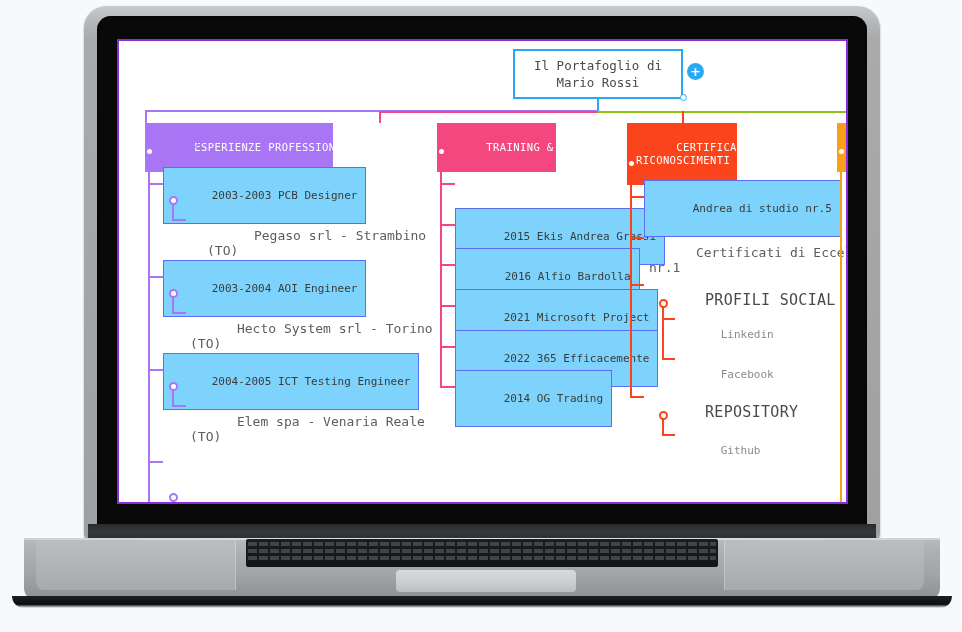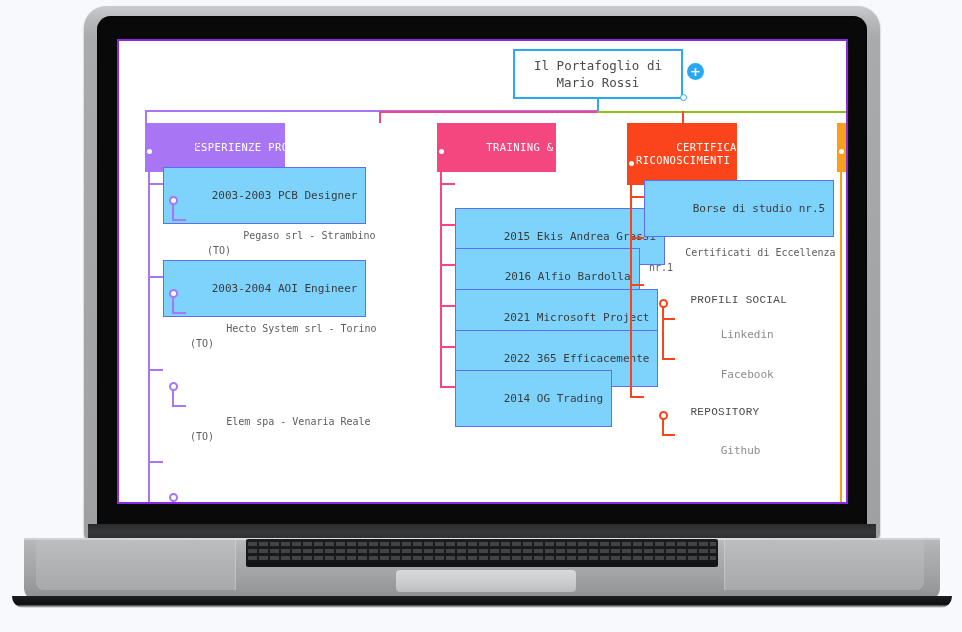--- a/index.html
+++ b/index.html
@@ -82,31 +82,31 @@
     position:absolute;left:568px;top:22px;width:17px;height:17px;border-radius:50%;
     background:#29a9f4;color:#fff;font-size:13px;font-weight:bold;
     display:flex;align-items:center;justify-content:center;line-height:1;
     font-family:"DejaVu Sans",sans-serif;
   }
 
   .branch-head{
     padding:5px 9px;color:#fff;font-size:10.5px;line-height:13px;
     letter-spacing:.4px;
   }
-  .head-purple{background:#a875f5;left:26px;top:82px;width:140px;}
+  .head-purple{background:#a875f5;left:26px;top:82px;width:188px;}
   .head-pink{background:#f4467f;left:318px;top:82px;width:119px;}
   .head-orange{background:#f9441c;left:508px;top:82px;width:110px;}
   .head-amber{background:#f9a01b;left:718px;top:82px;width:60px;}
 
   .leaf{
     background:#7dd3fc;border:1.7px solid #5b6ef5;color:#3b3b3b;
     font-size:11px;line-height:15px;padding:5px 8px;
   }
-  .plain{color:#5d5d5d;font-size:10px;line-height:15px;padding:0;}
-  .plain-dark{color:#4a4a4a;font-size:11px;line-height:15px;padding:0;letter-spacing:.3px;font-family:Liberation Mono, monospace;}
+  .plain{color:#5d5d5d;font-size:13px;line-height:15px;padding:0;}
+  .plain-dark{color:#4a4a4a;font-size:15px;line-height:15px;padding:0;letter-spacing:.3px;}
   .plain-grey{color:#8b8b8b;font-size:11px;line-height:15px;padding:0;}
 
   .ln{position:absolute;}
   .dot{position:absolute;width:9px;height:9px;border-radius:50%;
     background:#fff;box-sizing:border-box;}
   .dot-purple{border:2.2px solid #a875f5;}
   .dot-pink{border:2.2px solid #f4467f;}
   .dot-orange{border:2.2px solid #f9441c;}
   .dot-amber{border:2.2px solid #f9a01b;}
 
@@ -169,20 +169,23 @@
     </div>
     <div class="dot dot-purple" style="left:50px;top:248px;"></div>
     <div class="ln" style="left:53px;top:256px;width:2px;height:17px;background:#a875f5;"></div>
     <div class="ln" style="left:53px;top:271px;width:14px;height:2px;background:#a875f5;"></div>
     <div class="node plain" style="left:71px;top:265px;">
       <span>Hecto System srl - Torino
 (TO)</span>
     </div>
 
     <div class="ln" style="left:29px;top:328px;width:15px;height:2px;background:#a875f5;"></div>
+    <div class="node leaf" style="left:44px;top:312px;">
+      <span>2004-2005 ICT Testing Engineer</span>
+    </div>
     <div class="dot dot-purple" style="left:50px;top:341px;"></div>
     <div class="ln" style="left:53px;top:349px;width:2px;height:17px;background:#a875f5;"></div>
     <div class="ln" style="left:53px;top:364px;width:14px;height:2px;background:#a875f5;"></div>
     <div class="node plain" style="left:71px;top:358px;">
       <span>Elem spa - Venaria Reale
 (TO)</span>
     </div>
 
     <div class="ln" style="left:29px;top:420px;width:15px;height:2px;background:#a875f5;"></div>
     <div class="dot dot-purple" style="left:50px;top:452px;"></div>
@@ -220,21 +223,21 @@
 
     <div class="node branch-head head-orange">
       <span>CERTIFICATI E
 RICONOSCIMENTI</span>
     </div>
     <div class="dot dot-orange" style="left:508px;top:118px;"></div>
     <div class="ln" style="left:511px;top:126px;width:2.4px;height:231px;background:#f9441c;"></div>
 
     <div class="ln" style="left:511px;top:155px;width:14px;height:2.4px;background:#f9441c;"></div>
     <div class="node leaf" style="left:525px;top:139px;">
-      <span>Borse di studio nr.5</span>
+      <span>Andrea di studio nr.5</span>
     </div>
 
     <div class="ln" style="left:511px;top:196px;width:14px;height:2.4px;background:#f9441c;"></div>
     <div class="node plain" style="left:530px;top:189px;">
       <span>Certificati di Eccellenza
 nr.1</span>
     </div>
 
     <div class="ln" style="left:511px;top:243px;width:14px;height:2.4px;background:#f9441c;"></div>
     <div class="node plain-dark" style="left:530px;top:237px;">

